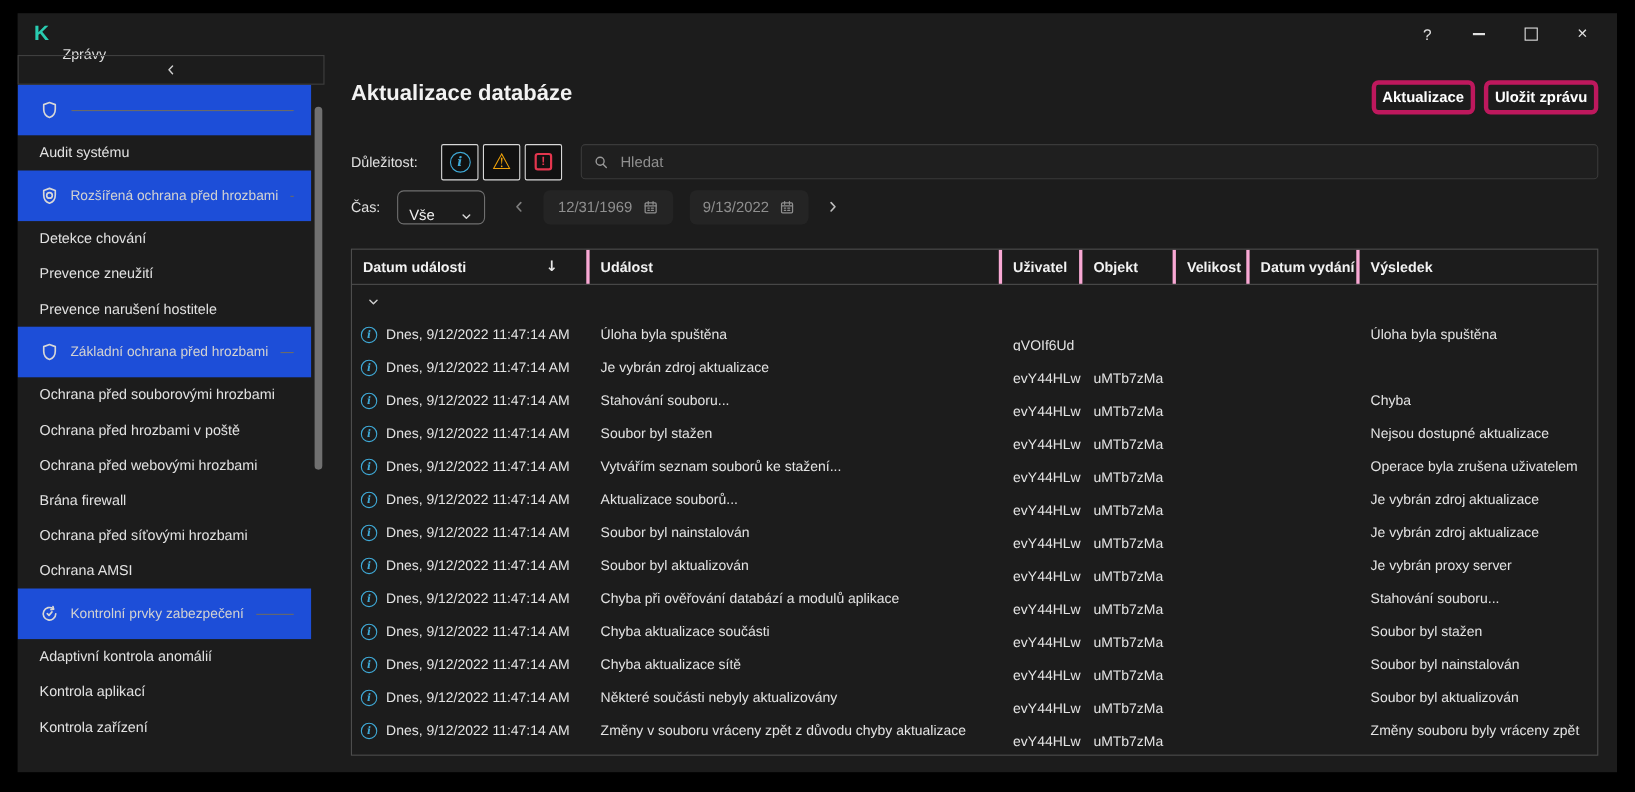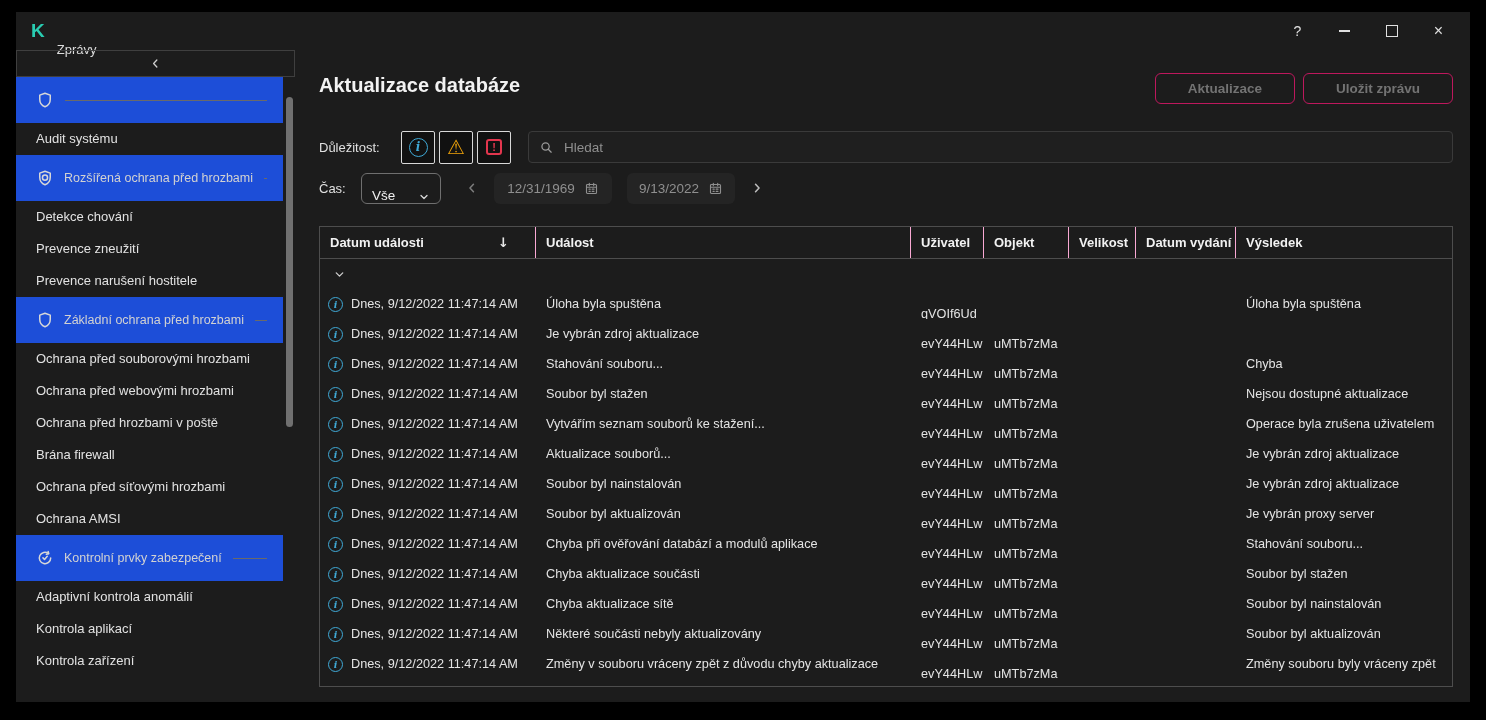--- a/index.html
+++ b/index.html
@@ -29,22 +29,22 @@
   .sec-icon{width:18px;height:18px;color:#d8d8d8;display:flex;align-items:center;}
   .sec-icon svg{width:18px;height:18px;stroke:#d8d8d8;}
   .sec-label{margin-left:10px;font-size:12.5px;color:#d2d2d2;white-space:nowrap;}
   .sec-rule{flex:1;height:1px;background:#6a6a6a;margin:0 16px 0 11px;}
   .sb-scroll{position:absolute;right:2px;top:47px;width:7px;height:330px;background:#707070;border-radius:4px;}
 
   
   .main{position:absolute;left:287px;top:38px;right:17px;bottom:15px;}
   .page-title{position:absolute;top:24px;left:16px;margin:0;font-size:20px;font-weight:700;color:#f2f2f2;}
   .actions{position:absolute;top:23px;right:0;display:flex;gap:8px;}
-  .actions button{height:31px;padding:0 32px;background:transparent;border:1px solid #be185d;border-radius:6px;
-                  color:#737373;font-size:13.5px;font-weight:600;font-family:"Liberation Sans",sans-serif;cursor:default;}
+  .actions button{height:31px;padding:0 6px;background:transparent;border:4px solid #be185d;border-radius:6px;
+                  color:#ffffff;font-size:13.5px;font-weight:600;font-family:"Liberation Sans",sans-serif;cursor:default;}
 
   .filter-row{position:absolute;top:68px;left:16px;right:0;height:34px;display:flex;align-items:center;margin-top:12px;}
   .lbl{font-size:13px;color:#e0e0e0;}
   .sev-label{width:82px;}
   .sev-group{display:flex;gap:4px;}
   .sev{width:34px;height:33px;background:#111;border:1px solid #d8d8d8;border-radius:2px;
        display:flex;align-items:center;justify-content:center;padding:0;cursor:default;}
   .ii{display:inline-flex;align-items:center;justify-content:center;border-radius:50%;
       border:1.7px solid var(--info,#3FA9D6);color:var(--info,#3FA9D6);
       font-family:"DejaVu Serif",serif;font-style:italic;font-weight:700;box-sizing:border-box;}
@@ -74,21 +74,21 @@
         gap:9px;color:#8f8f8f;font-size:13.5px;box-sizing:border-box;}
   .date svg{width:15px;height:15px;stroke:#8f8f8f;}
   .date.from{margin-left:15px;width:118px;}
   .date.to{margin-left:15px;width:108px;}
 
   
   .table{position:absolute;top:176px;left:16px;right:0;bottom:0;border:1px solid #4d4d4d;box-sizing:border-box;overflow:hidden;}
   .thead,.trow{display:grid;grid-template-columns:216px 375px 73px 85px 67px 100px 221px 13px;}
   .thead{height:31px;border-bottom:1px solid #4d4d4d;}
   .thead .hc{display:flex;align-items:center;padding-left:10px;font-size:13px;font-weight:700;color:#f2f2f2;
-             border-right:1px solid #f9a8d4;box-sizing:border-box;white-space:nowrap;overflow:hidden;}
+             border-right:3px solid #f9a8d4;box-sizing:border-box;white-space:nowrap;overflow:hidden;}
   .thead .hc:last-child{border-right:none;}
   .sort-ic{margin-left:auto;margin-right:26px;font-size:13px;color:#e8e8e8;font-family:"DejaVu Sans",sans-serif;}
   .group-row{height:30px;display:flex;align-items:center;padding-left:13px;font-size:13px;color:#ececec;
              white-space:nowrap;overflow:hidden;}
   .group-row svg{width:13px;height:13px;stroke:#cfcfcf;flex:none;margin-right:9px;}
   .trow{height:30px;}
   .trow .c{display:flex;align-items:center;padding-left:10px;font-size:12.7px;color:#e4e4e4;
            white-space:nowrap;overflow:hidden;box-sizing:border-box;}
   .c-date{gap:8px;padding-left:8px !important;color:#d9d9d9;}
   .c-user,.c-object{color:#d2d2d2;margin-top:19px;}
@@ -147,22 +147,22 @@
           <div class="section">
             <span class="sec-icon">
               <svg viewBox="0 0 24 24" stroke-width="2">
                 <path d="M12 3l7 2.5V11c0 4.8-3 8.6-7 10-4-1.4-7-5.2-7-10V5.5L12 3z"></path>
               </svg>
             </span>
             <span class="sec-label">Základní ochrana před hrozbami</span>
             <span class="sec-rule"></span>
           </div>
           <div class="nav-item">Ochrana před souborovými hrozbami</div>
+          <div class="nav-item">Ochrana před hrozbami v poště</div>
           <div class="nav-item">Ochrana před webovými hrozbami</div>
-          <div class="nav-item">Ochrana před hrozbami v poště</div>
           <div class="nav-item">Brána firewall</div>
           <div class="nav-item">Ochrana před síťovými hrozbami</div>
           <div class="nav-item">Ochrana AMSI</div>
           <div class="section">
             <span class="sec-icon">
               <svg viewBox="0 0 24 24" stroke-width="2">
                 <path d="M19.6 12a7.6 7.6 0 1 1-3-6.1"></path>
                 <path d="M16.2 3.2l.8 3.2-3.2.6"></path>
                 <path d="M9.3 11.8l2.1 2.1 3.6-4.2"></path>
               </svg>

